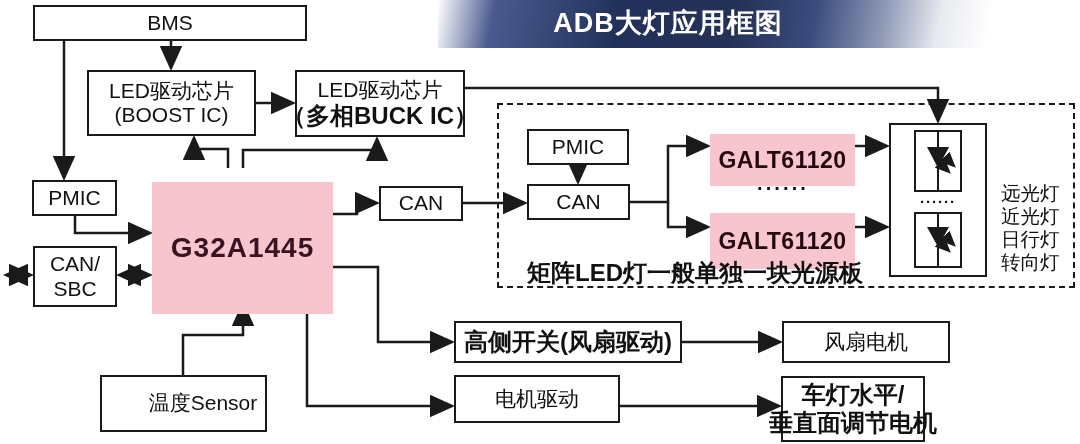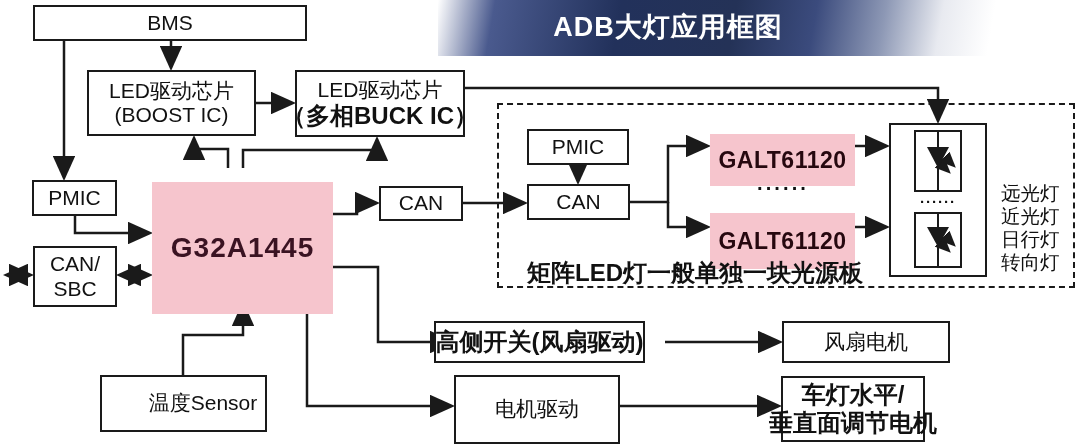--- a/index.html
+++ b/index.html
@@ -28,21 +28,21 @@
   }
   .dots{
     position:absolute;font-size:20px;font-weight:bold;color:#111;
     letter-spacing:2px;text-align:center;z-index:3;line-height:1;
   }
   .lamp-labels{
     position:absolute;z-index:3;font-size:19.5px;font-weight:500;color:#111;
     line-height:23px;text-align:left;white-space:nowrap;margin-top:29px;
   }
   #banner{
-    position:absolute;left:438px;top:0;width:566px;height:56px;z-index:4;
+    position:absolute;left:438px;top:0;width:566px;height:48px;z-index:4;
     background:linear-gradient(100deg,
       rgba(255,255,255,0) 0%, #4a5a8e 10%, #22315b 32%, #243257 52%,
       #3b4b7d 66%, #8d98b5 78%, #e8eaf0 88%, rgba(255,255,255,0) 97%);
   }
   #banner .title{
     position:absolute;left:230px;top:50%;transform:translate(-50%,-52%);
     color:#ffffff;font-size:27px;font-weight:bold;white-space:nowrap;
     letter-spacing:1px;
   }
   .led-sym{display:block;}
@@ -175,25 +175,25 @@
 
   <div class="lamp-labels" style="left:1001px;top:153px;">
     <div>远光灯</div>
     <div>近光灯</div>
     <div>日行灯</div>
     <div>转向灯</div>
   </div>
 
   <div class="note" style="left:527px;top:257px;">矩阵LED灯一般单独一块光源板</div>
 
-  <div class="box" style="left:434px;top:321px;width:211px;height:42px;">
+  <div class="box" style="left:454px;top:321px;width:228px;height:42px;">
     <span class="lbl-sm">高侧开关(风扇驱动)</span>
   </div>
 
-  <div class="box" style="left:454px;top:375px;width:166px;height:69px;">
+  <div class="box" style="left:454px;top:375px;width:166px;height:48px;">
     <span class="lbl">电机驱动</span>
   </div>
 
   <div class="box" style="left:782px;top:321px;width:168px;height:42px;">
     <span class="lbl">风扇电机</span>
   </div>
 
   <div class="box" style="left:781px;top:376px;width:144px;height:66px;">
     <span class="lbl-sm">车灯水平/</span>
     <span class="lbl-sm">垂直面调节电机</span>

